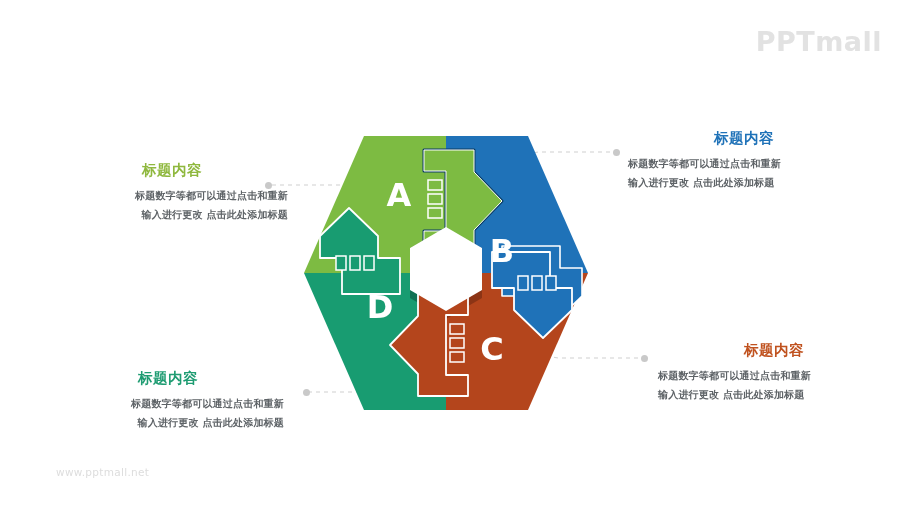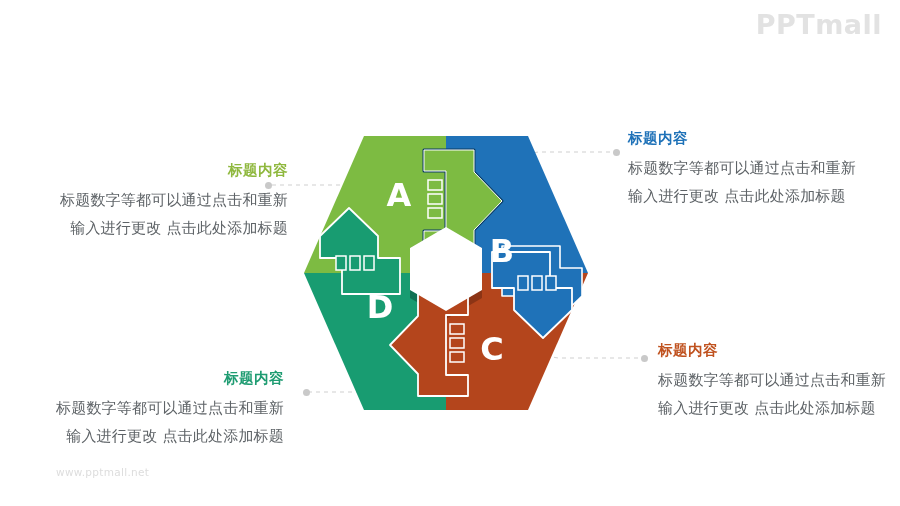--- a/index.html
+++ b/index.html
@@ -18,21 +18,21 @@
   .slide {
     position: absolute;
     inset: 0;
     background: #ffffff;
   }
 
   
   .logo {
     position: absolute;
     right: 18px;
-    top: 9px;
+    top: 26px;
     font-size: 27px;
     font-weight: bold;
     letter-spacing: 0.5px;
     color: #e2e2e2;
     font-family: "DejaVu Sans", "Liberation Sans", sans-serif;
     user-select: none;
   }
 
   
   .footer-url {
@@ -58,26 +58,28 @@
   .txt-block {
     position: absolute;
     width: 232px;
   }
   .txt-block .hd {
     font-size: 14.5px;
     font-weight: bold;
     line-height: 1.4;
     margin-bottom: 7px;
     letter-spacing: 0.5px;
+    text-align: center;
   }
   .txt-block .bd {
-    font-size: 15px;
+    font-size: 10px;
     color: #5e6367;
     line-height: 1.85;
     letter-spacing: 0.2px;
+    font-weight: bold;
   }
   .txt-block .bd div { white-space: nowrap; }
 
   .align-right { text-align: right; }
   .align-left  { text-align: left; }
 
   #block-a { left: 56px;  top: 160px; }
   #block-b { left: 628px; top: 128px; }
   #block-c { left: 658px; top: 340px; }
   #block-d { left: 52px;  top: 368px; }

